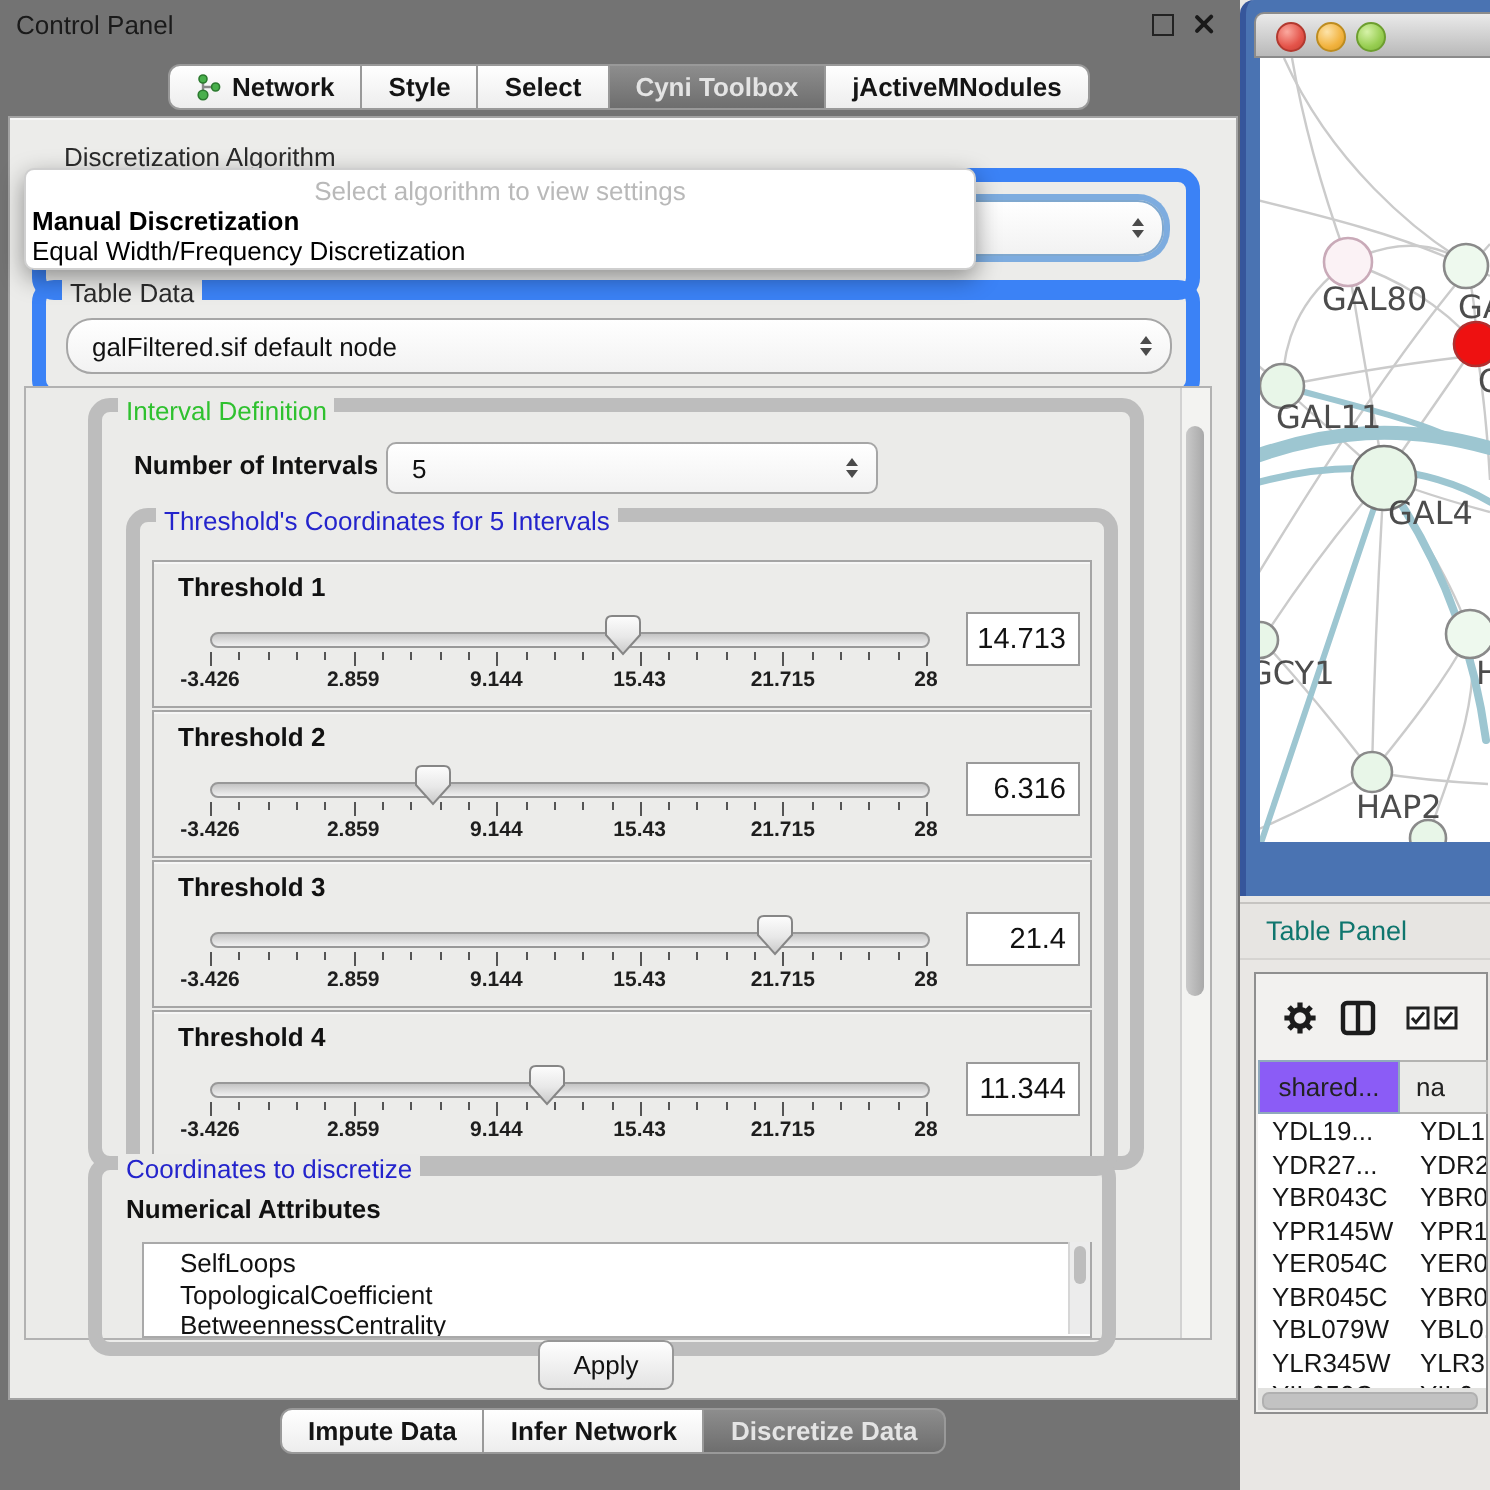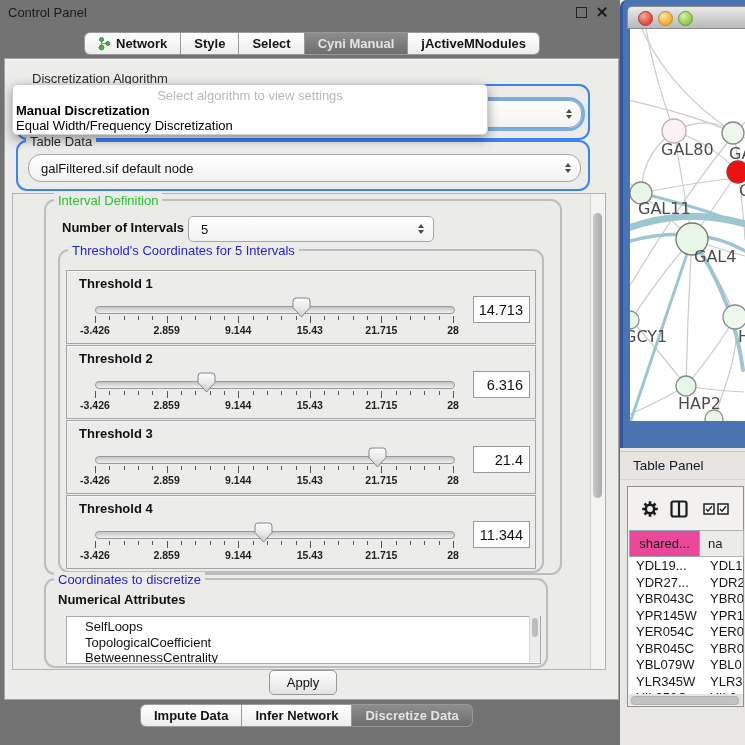--- a/index.html
+++ b/index.html
@@ -19,21 +19,21 @@
   .top-seg{left:84px;top:32px;} .bottom-seg{left:140px;top:704px;}
   .seg-item{display:flex;align-items:center;gap:5px;padding:0 13px;font-size:13px;font-weight:700;color:#141414;
             background:linear-gradient(#ffffff,#ededed);border:1px solid #999;border-left:none;white-space:nowrap;}
   .seg-item:first-child{border-left:1px solid #999;border-radius:6px 0 0 6px;}
   .seg-item:last-child{border-radius:0 6px 6px 0;}
   .seg-item.sel{background:linear-gradient(#8d8d8d,#6e6e6e);color:#e4e4e4;}
 
   .content{position:absolute;left:4px;top:58px;width:613px;height:640px;background:#ececea;
            border:1px solid #a3a3a3;box-shadow:inset 0 1px 0 #f7f7f7;}
 
-  .fieldset{position:absolute;border:2px solid #3b82f6;border-radius:11px;}
+  .fieldset{position:absolute;border:7px solid #3b82f6;border-radius:11px;}
   .legend{position:absolute;top:-8px;left:8px;background:#ececea;padding:0 4px;font-size:13px;color:#2b2b2b;white-space:nowrap;}
   .legend.green{color:#2fc12f;} .legend.blue{color:#2424cc;}
 
   
   .combo{position:absolute;background:linear-gradient(#ffffff,#f2f2f2);border:1px solid #a6a6a6;
          font-size:13px;color:#111;display:flex;align-items:center;}
   .combo .val{padding-left:12px;}
   .stepper{position:absolute;right:9px;top:50%;transform:translateY(-50%);display:flex;flex-direction:column;align-items:center;gap:2px;}
   .stepper b{width:0;height:0;border-left:3.5px solid transparent;border-right:3.5px solid transparent;}
   .stepper b.up{border-bottom:4.5px solid #4a4a4a;} .stepper b.dn{border-top:4.5px solid #4a4a4a;}
@@ -81,26 +81,26 @@
                 border-radius:5px 0 0 0;background:linear-gradient(#eaeaea,#b9b9b9);box-sizing:border-box;}
   .light{position:absolute;top:4px;width:13px;height:13px;border-radius:50%;}
   .light.red{left:10px;background:radial-gradient(circle at 35% 30%,#fba99f,#e4544a 60%,#c63e35);border:1px solid #b2392f;}
   .light.yellow{left:30px;background:radial-gradient(circle at 35% 30%,#fde3a9,#f2b33f 60%,#d79a27);border:1px solid #bd8c20;}
   .light.green{left:50px;background:radial-gradient(circle at 35% 30%,#d6f2a8,#98ce52 60%,#7cb33a);border:1px solid #6d9e2f;}
   .net-canvas{position:absolute;left:630px;top:29px;width:115px;height:392px;background:#fff;}
 
   
   .tp-bar{position:absolute;left:620px;top:451px;width:125px;height:29px;background:#e7e5e2;
           border-top:1px solid #c6c4c1;border-bottom:1px solid #d6d4d1;box-sizing:border-box;}
-  .tp-bar span{position:absolute;left:13px;top:6px;font-size:13.5px;color:#0f172a;}
+  .tp-bar span{position:absolute;left:13px;top:6px;font-size:13.5px;color:#0f766e;}
   .tp{position:absolute;left:627px;top:486px;width:117px;height:221px;background:#f2f1ef;border:1px solid #8f8f8f;box-sizing:border-box;}
   .tp-toolbar{position:absolute;left:0;top:0;width:100%;height:42px;}
   .tp-head{position:absolute;top:43px;height:27px;box-sizing:border-box;font-size:13px;color:#222;
            display:flex;align-items:center;overflow:hidden;white-space:nowrap;}
-  .tp-head.c1{left:1px;width:71px;background:#ec4899;border:1px solid #8fa9bc;justify-content:center;}
+  .tp-head.c1{left:1px;width:71px;background:#8b5cf6;border:1px solid #8fa9bc;justify-content:center;}
   .tp-head.c2{left:72px;width:44px;background:#ebebe9;border:1px solid #b3b3b1;border-left:none;padding-left:8px;}
   .tp-rows{position:absolute;left:1px;top:70px;width:114px;height:137px;background:#fff;overflow:hidden;}
   .trow{position:relative;height:16.5px;font-size:13px;color:#161616;white-space:nowrap;}
   .trow .c1{position:absolute;left:7px;top:1px;} .trow .c2{position:absolute;left:81px;top:1px;}
   .htrack{position:absolute;left:1px;top:207px;width:114px;height:11px;background:#e2e2e0;}
   .hthumb{position:absolute;left:2px;top:2px;width:106px;height:7px;border-radius:3.5px;background:#c2c2c2;border:1px solid #b0b0b0;}
 
   svg text{font-family:"DejaVu Sans","Liberation Sans",sans-serif;}
 </style>
 </head>
@@ -136,21 +136,21 @@
           </svg>
           <span>Network</span>
         </div>
         <div class="seg-item">
           <span>Style</span>
         </div>
         <div class="seg-item">
           <span>Select</span>
         </div>
         <div class="seg-item sel">
-          <span>Cyni Manual</span>
+          <span>Cyni Toolbox</span>
         </div>
         <div class="seg-item">
           <span>jActiveMNodules</span>
         </div>
       </div>
 
     <div class="content">
 
       <div class="fieldset" style="left:11px;top:25px;width:570px;height:52px;"></div>
       <span class="legend" style="left:23px;top:12px;background:transparent;">Discretization Algorithm</span>

